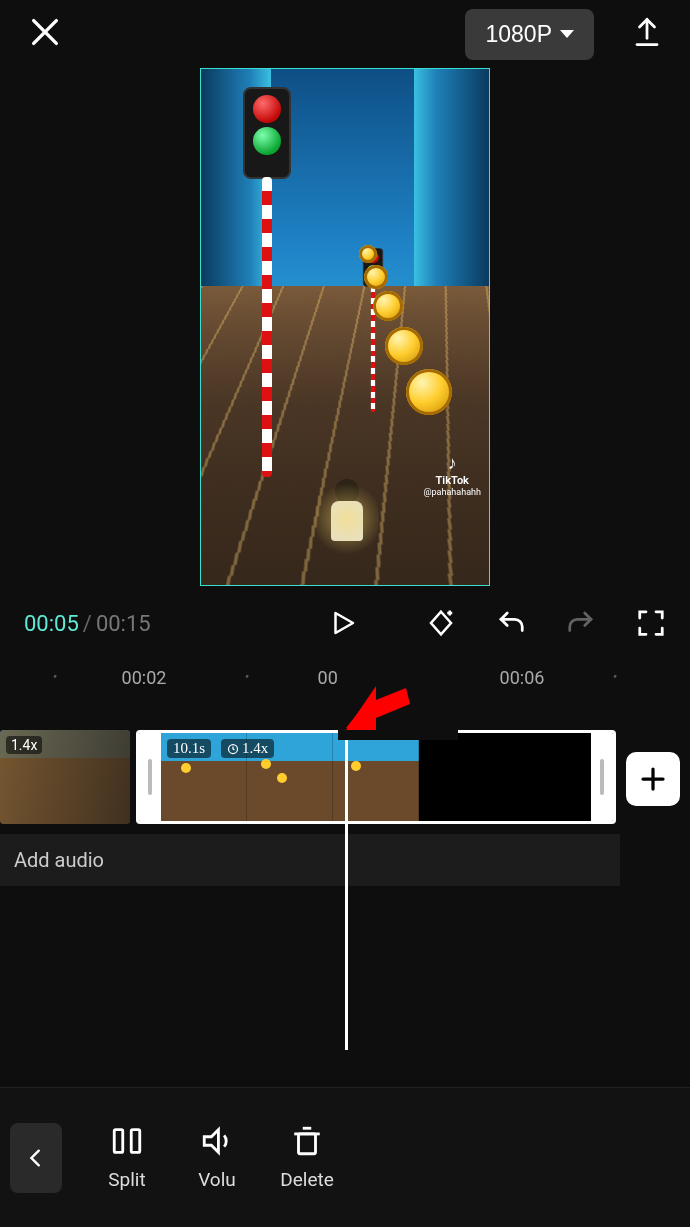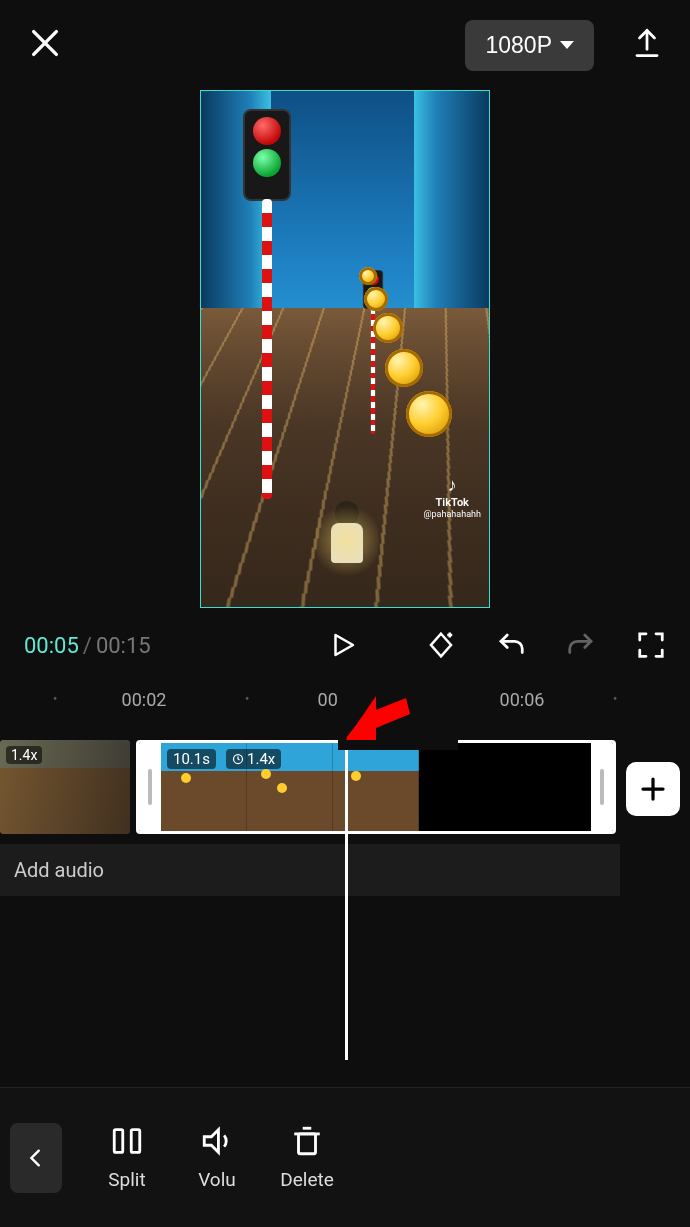--- a/index.html
+++ b/index.html
@@ -8,21 +8,21 @@
     height: 1227px;
     background: #0e0e0e;
     font-family: -apple-system, BlinkMacSystemFont, "Segoe UI", Roboto, sans-serif;
     color: #fff;
     overflow: hidden;
     position: relative;
   }
 
   
   .header {
-    height: 90px;
+    height: 68px;
     display: flex;
     align-items: center;
     justify-content: space-between;
     padding: 0 28px;
   }
   .close-icon svg { width: 34px; height: 34px; }
   .header-right { display: flex; align-items: center; gap: 38px; }
   .res-btn {
     background: #3a3a3a;
     border: none;
@@ -98,37 +98,37 @@
   .transport .spacer{flex:1;}
   .transport .play{margin-right:28px;}
   .transport svg{width:30px;height:30px;}
   .transport .ctl{margin-left:30px; display:flex; align-items:center;}
   .transport .ctl.dim svg{opacity:.35;}
 
   
   .ruler{height:34px;display:flex;align-items:center;font-size:18px;color:#aaa;position:relative;}
   .ruler span{position:absolute;transform:translateX(-50%);}
   .ruler .dot{color:#555;font-size:14px;}
-  .timeline{position:relative;height:230px;margin-top:24px;text-align:right;}
+  .timeline{position:relative;height:230px;margin-top:36px;text-align:right;}
   .track{position:absolute;top:0;left:0;right:70px;height:94px;display:flex;}
   .clip{height:94px;position:relative;overflow:hidden;}
   .clip.first{width:130px;border-radius:4px;margin-right:6px;}
   .clip.first .th{position:absolute;inset:0;background:
     linear-gradient(100deg, rgba(120,90,50,.8), rgba(60,45,30,.9)),
     linear-gradient(#2ea4d9 0 30%, #6b4a2b 30% 100%);
   }
   .clip.first .badge{position:absolute;top:6px;left:6px;font-size:14px;background:rgba(0,0,0,.55);padding:1px 5px;border-radius:4px;}
   .clip.sel{flex:0 0 480px;border:3px solid #fff;border-radius:4px;display:flex;position:relative;}
   .clip.sel .handle{width:22px;background:#fff;display:flex;align-items:center;justify-content:center;}
   .clip.sel .handle .grip{width:4px;height:36px;background:#bbb;border-radius:2px;}
   .clip.sel .thumbs{flex:1;display:flex;overflow:hidden;}
   .clip.sel .thumbs .t{flex:1;background:linear-gradient(#2ea4d9 0 32%, #6b4a2b 32% 100%);border-right:1px solid rgba(0,0,0,.2);position:relative;}
   .clip.sel .thumbs .t.dark{background:#000;}
   .clip.sel .thumbs .t .tcoin{position:absolute;width:10px;height:10px;border-radius:50%;background:#ffcd2e;}
-  .clip.sel .meta{position:absolute;top:6px;left:28px;font-size:15px;display:flex;gap:10px;align-items:center;}
+  .clip.sel .meta{position:absolute;top:6px;left:28px;font-size:15px;display:flex;gap:10px;align-items:center;font-family:Liberation Serif, serif;}
   .clip.sel .meta .chip{background:rgba(0,0,0,.55);padding:1px 6px;border-radius:4px;display:flex;align-items:center;gap:3px;}
   .add-clip{
     position:absolute; right:10px; top:22px; width:54px; height:54px;
     background:#fff; border-radius:10px; display:flex; align-items:center; justify-content:center;
     cursor:pointer;
   }
   .add-clip svg{width:30px;height:30px;}
   .audio-row{
     position:absolute;top:104px;left:0;right:70px;height:52px;
     background:#1c1c1c;display:flex;align-items:center;padding-left:14px;

